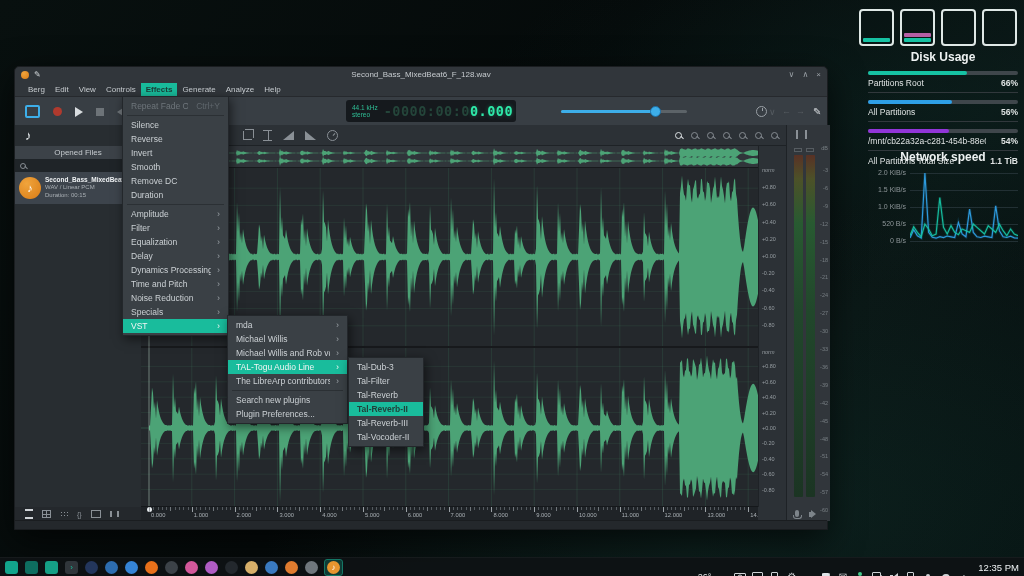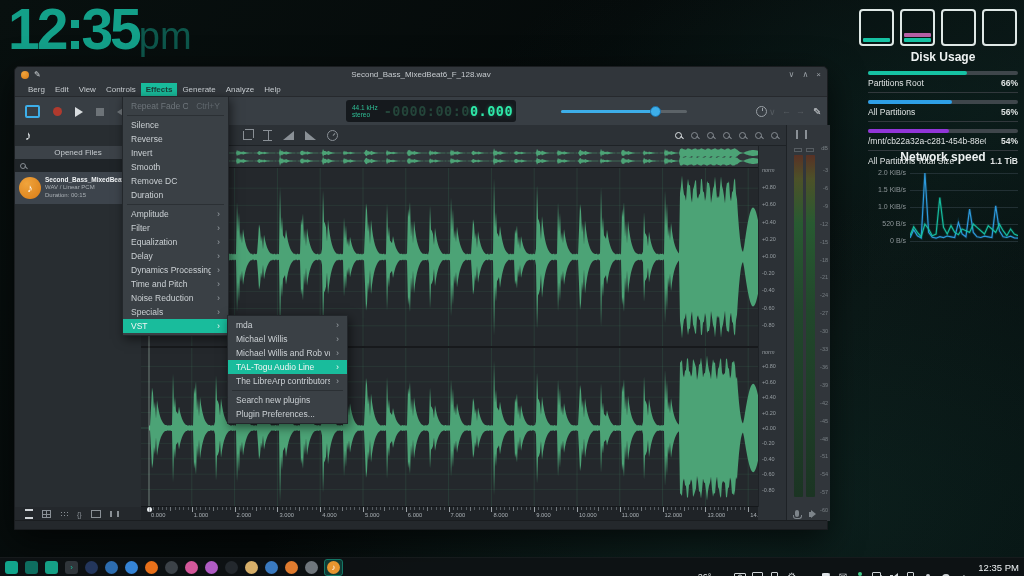--- a/index.html
+++ b/index.html
@@ -163,21 +163,20 @@
   .k-cloudd{font-size:10px;line-height:1;}
   .k-cloudd:after{content:'';position:absolute;right:-2px;bottom:2px;width:4px;height:4px;background:#2ecc71;border-radius:50%;}
   .k-caret{font-size:8px;}
   .tray-clock{font-size:9.5px;color:#eef2f4;margin-left:3px;white-space:nowrap;}
 </style>
 </head>
 <body>
 
 <div id="screen">
 
-  <div class="clock"><span>12:35</span><span class="mer">pm</span></div>
 
   <div class="pager" id="pager">
       <div class="pd">
         <span style="background: rgb(22, 194, 163); bottom: 2px;"></span>
       </div>
       <div class="pd">
         <span style="background: rgb(22, 194, 163); bottom: 2px;"></span>
         <span style="background: rgb(181, 95, 164); bottom: 7px;"></span>
       </div>
       <div class="pd"></div>
@@ -709,20 +708,40 @@
         <span class="arr">›</span>
       </div>
       <div class="msep"></div>
       <div class="mi">
         <span class="lbl">Search new plugins</span>
       </div>
       <div class="mi">
         <span class="lbl">Plugin Preferences...</span>
       </div>
     </div>
+  <div class="menu" id="menu-tal">
+      <div class="mi">
+        <span class="lbl">Tal-Dub-3</span>
+      </div>
+      <div class="mi">
+        <span class="lbl">Tal-Filter</span>
+      </div>
+      <div class="mi">
+        <span class="lbl">Tal-Reverb</span>
+      </div>
+      <div class="mi hl dark">
+        <span class="lbl">Tal-Reverb-II</span>
+      </div>
+      <div class="mi">
+        <span class="lbl">Tal-Reverb-III</span>
+      </div>
+      <div class="mi">
+        <span class="lbl">Tal-Vocoder-II</span>
+      </div>
+    </div>
 
   <div class="task">
     <div class="launch" id="launchers">
         <span class="ai-wrap">
           <span class="ai sq" style="background: rgb(18, 165, 140);"></span>
         </span>
         <span class="ai-wrap">
           <span class="ai sq" style="background: rgb(14, 110, 96);"></span>
         </span>
         <span class="ai-wrap">

